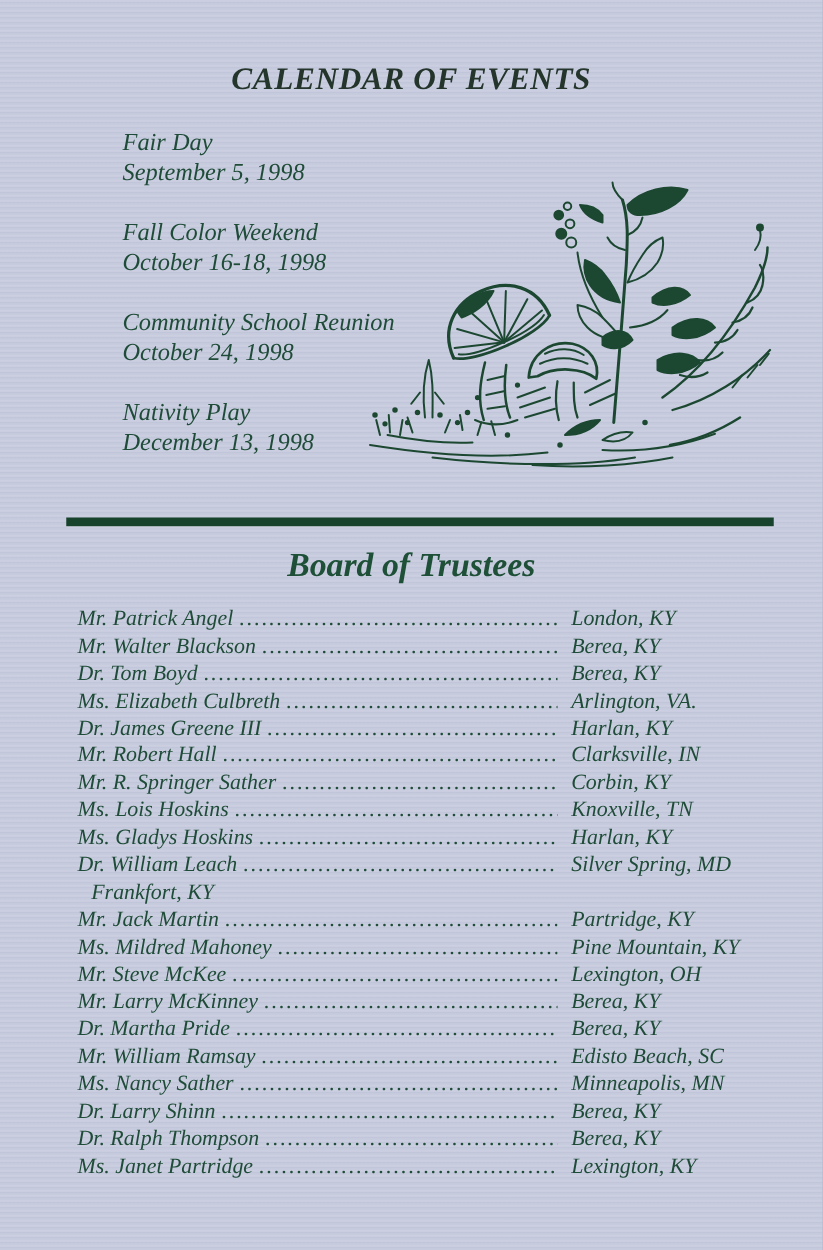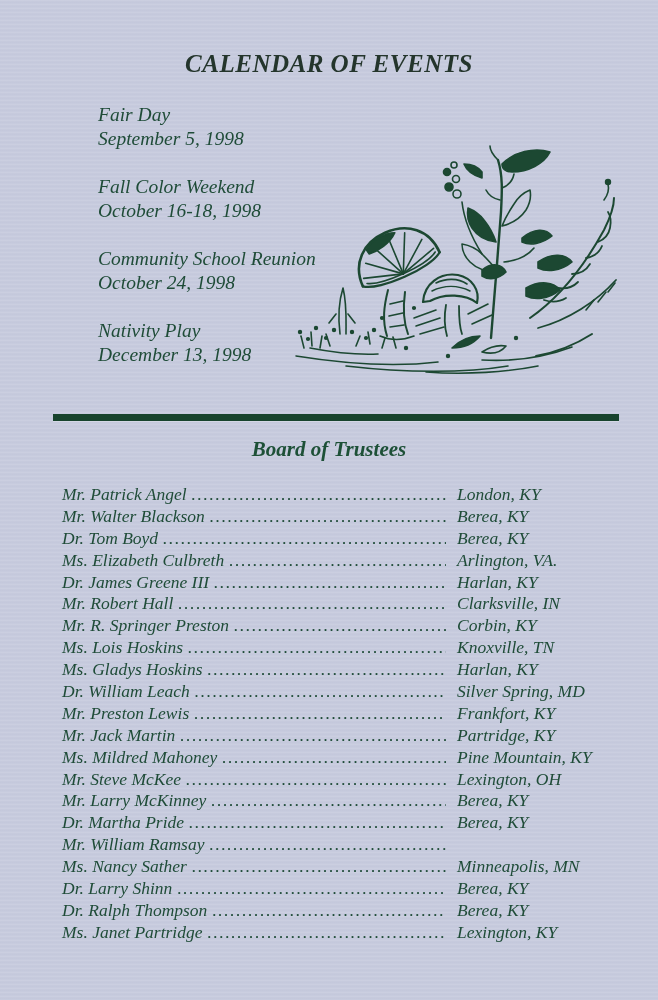--- a/index.html
+++ b/index.html
@@ -53,21 +53,21 @@
     left: 53px; top: 414px;
     width: 566px; height: 7px;
     background: var(--divider);
     box-shadow: 0 1px 0 rgba(255,255,255,0.25);
   }
   .trustees-heading {
     position: absolute;
     top: 437px; left: 0; width: 100%;
     margin: 0;
     text-align: center;
-    font-size: 21px;
+    font-size: 27px;
     font-weight: bold;
     color: #1d5037;
   }
   .trustee-list {
     position: absolute;
     left: 62px; top: 484px;
     width: 537px;
     font-size: 17.5px;
   }
   .t-row { display: flex; align-items: baseline; height: 21.9px; line-height: 21.9px; }
@@ -274,21 +274,21 @@
       <div class="t-row">
         <span class="t-left">
           <span class="t-name">Mr. Robert Hall</span>
           <span class="t-dots"></span>
         </span>
         <span class="t-loc">Clarksville, IN</span>
       </div>
 
       <div class="t-row">
         <span class="t-left">
-          <span class="t-name">Mr. R. Springer Preston</span>
+          <span class="t-name">Mr. R. Springer Sather</span>
           <span class="t-dots"></span>
         </span>
         <span class="t-loc">Corbin, KY</span>
       </div>
 
       <div class="t-row">
         <span class="t-left">
           <span class="t-name">Ms. Lois Hoskins</span>
           <span class="t-dots"></span>
         </span>
@@ -305,24 +305,20 @@
 
       <div class="t-row">
         <span class="t-left">
           <span class="t-name">Dr. William Leach</span>
           <span class="t-dots"></span>
         </span>
         <span class="t-loc">Silver Spring, MD</span>
       </div>
 
       <div class="t-row">
-        <span class="t-left">
-          <span class="t-name">Mr. Preston Lewis</span>
-          <span class="t-dots"></span>
-        </span>
         <span class="t-loc">Frankfort, KY</span>
       </div>
 
       <div class="t-row">
         <span class="t-left">
           <span class="t-name">Mr. Jack Martin</span>
           <span class="t-dots"></span>
         </span>
         <span class="t-loc">Partridge, KY</span>
       </div>
@@ -357,20 +353,21 @@
           <span class="t-dots"></span>
         </span>
         <span class="t-loc">Berea, KY</span>
       </div>
 
       <div class="t-row">
         <span class="t-left">
           <span class="t-name">Mr. William Ramsay</span>
           <span class="t-dots"></span>
         </span>
+        <span class="t-loc">Edisto Beach, SC</span>
       </div>
 
       <div class="t-row">
         <span class="t-left">
           <span class="t-name">Ms. Nancy Sather</span>
           <span class="t-dots"></span>
         </span>
         <span class="t-loc">Minneapolis, MN</span>
       </div>
 

